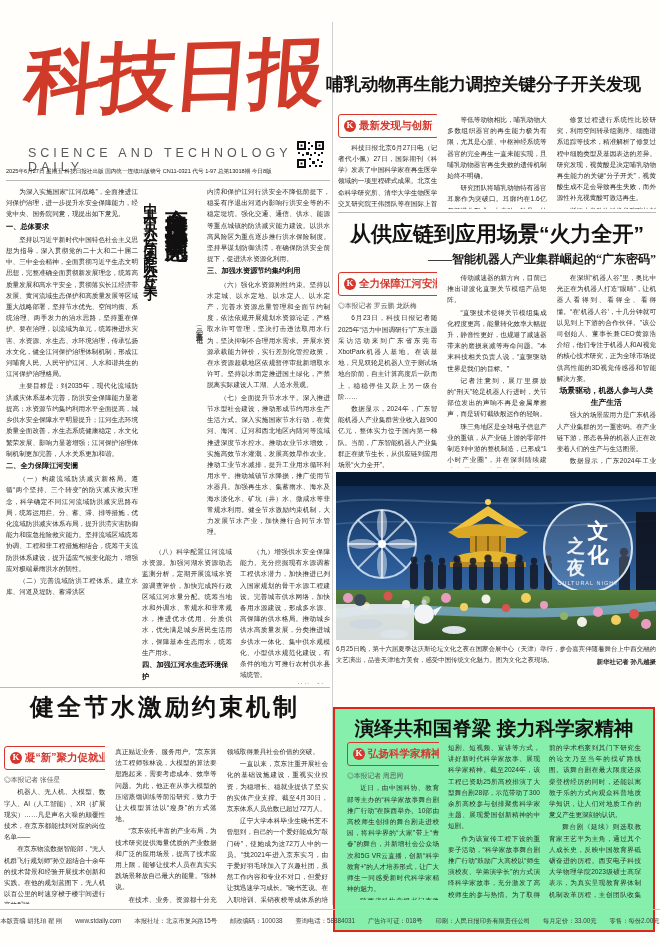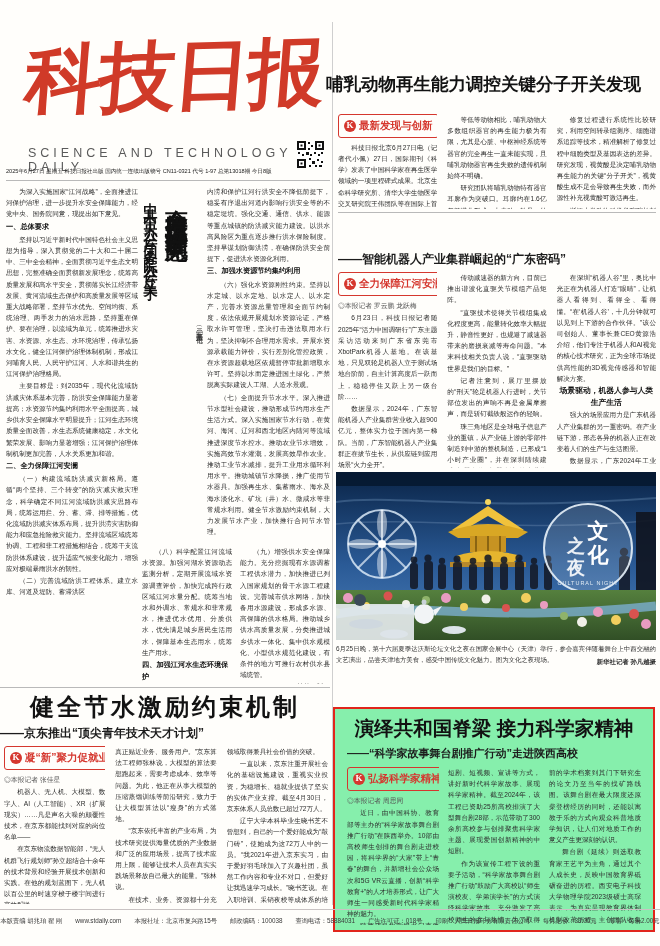--- a/index.html
+++ b/index.html
@@ -15,21 +15,21 @@
         white-space:nowrap;}
   .eng{font-size:12.5px;letter-spacing:4px;color:#5a5a5a;text-align:left;}
   .dateline{font-size:5.6px;color:#222;white-space:nowrap;overflow:hidden;}
 
   
   .t{font-size:6.6px;line-height:1.7;text-align:justify;color:#2b2b2b;}
   .t p{margin:0 0 1px;text-indent:2em;}
   .colset{display:flex;}
   .col{flex:1;overflow:hidden;}
   .hl{font-weight:bold;color:#121212;white-space:nowrap;}
-  .sub{font-family:Liberation Sans, sans-serif;font-weight:bold;text-align:left;color:#1c1c1c;}
+  .sub{font-family:Liberation Serif, serif;font-weight:bold;text-align:right;color:#1c1c1c;}
   .kickwrap{margin-bottom:4px;}
   .kicker{display:inline-flex;align-items:center;gap:3px;border:1px solid #d5372e;border-radius:3px;
           padding:2px 5px;color:#d5372e;font-weight:bold;font-size:10.5px;white-space:nowrap;}
   .klogo{width:12px;height:12px;border-radius:50%;background:#d5372e;color:#fff;font-size:9px;
          font-weight:bold;display:inline-flex;align-items:center;justify-content:center;
          font-family:"Liberation Serif",serif;flex:0 0 auto;}
   .byline{font-size:6.8px;color:#555;margin:3px 0 4px;text-indent:0 !important;}
   .sechead{font-weight:bold;text-align:left;font-size:7.2px;margin:3px 0;text-indent:0 !important;color:#111;}
   .subhead2{font-weight:bold;text-align:center;font-size:7.8px;line-height:1.5;margin:4px 0;
             text-indent:0 !important;color:#111;}
@@ -115,20 +115,21 @@
 
     </div>
     <div class="col t">
       <p>修复过程进行系统性比较研究，利用空间转录组测序、细胞谱系追踪等技术，精准解析了修复过程中细胞类型及基因表达的差异。研究发现，视黄酸是决定哺乳动物再生能力的关键“分子开关”，视黄酸生成不足会导致再生失败，而外源性补充视黄酸可激活再生。</p>
       <p>浙江大学动物科学学院院长彭金荣教授评价：“这项研究为探索哺乳动物心脏、中枢神经系统以及其他器官再生失败的分子机制提供了新思路，对理解物种产生及进化过程中再生能力的调控具有里程碑式意义。”</p>
     </div>
   </div>
 
   <div class="hrule" style="left:338px;top:212px;width:318px;"></div>
 
+  <div class="abs hl" style="left:338px;top:220px;width:318px;font-size:21px;text-align:center;">从供应链到应用场景“火力全开”</div>
   <div class="abs sub" style="left:338px;top:251px;width:318px;font-size:12px;">——智能机器人产业集群崛起的“广东密码”</div>
 
   <div class="abs colset" style="left:338px;top:272px;width:318px;height:196px;gap:10px;">
     <div class="col t">
       <div class="kickwrap">
         <span class="kicker">
           <span class="klogo">K</span>
           <span>全力保障江河安澜</span>
         </span>
       </div>
@@ -305,21 +306,20 @@
 
   </div>
 
   <div class="abs t" style="left:240px;top:546px;width:90px;height:138px;overflow:hidden;">
     <p>（九）增强供水安全保障能力。充分挖掘现有水源调蓄工程供水潜力，加快推进已列入国家规划的骨干水源工程建设。完善城市供水网络，加快备用水源建设，形成多水源、高保障的供水格局。推动城乡供水高质量发展，分类推进城乡供水一体化、集中供水规模化、小型供水规范化建设，有条件的地方可推行农村供水县域统管。</p>
     <p class="jump">（下转第二版）</p>
   </div>
 
   <div class="hrule" style="left:0px;top:687px;width:330px;"></div>
   <div class="abs hl" style="left:0px;top:691px;width:330px;font-size:24px;letter-spacing:3px;text-align:center;">健全节水激励约束机制</div>
-  <div class="abs sub" style="left:0px;top:725px;width:330px;font-size:12px;">——京东推出“顶尖青年技术天才计划”</div>
 
   <div class="abs colset" style="left:4px;top:746px;width:324px;height:158px;gap:10px;">
     <div class="col t">
       <div class="kickwrap">
         <span class="kicker">
           <span class="klogo">K</span>
           <span>凝“新”聚力促就业</span>
         </span>
       </div>
       <p class="byline">◎本报记者 张佳星</p>
@@ -336,21 +336,20 @@
     <div class="col t">
       <p style="text-indent:0;">领域取得兼具社会价值的突破。</p>
       <p>一直以来，京东注重开展社会化的基础设施建设，重视实业投资，为稳增长、稳就业提供了坚实的实体产业支撑。截至4月30日，京东体系人员总数已超过72万人。</p>
       <p>辽宁大学本科毕业生晓书芝不曾想到，自己的一个爱好能成为“敲门砖”，使她成为这72万人中的一员。“我2021年进入京东实习，由于爱好羽毛球加入了兴趣社团，虽然工作内容和专业不对口，但爱好让我迅速学习成长。”晓书芝说。在入职培训、采销夜校等成体系的培养下，入职三年间她成长为能够独当一面的采销经理，并连续两次晋升，离成为京东“最年轻行业专家”的目标越来越近。</p>
 
     </div>
   </div>
 
   <div class="abs redbox" style="left:333px;top:683px;width:322px;height:225px;">
     <div class="hl" style="font-size:19.5px;text-align:center;margin-top:2px;">演绎共和国脊梁 接力科学家精神</div>
-    <div class="sub" style="font-size:11px;margin:4px 0 6px;">——“科学家故事舞台剧推广行动”走进陕西高校</div>
     <div class="colset" style="gap:9px;height:158px;">
       <div class="col t">
         <div class="kickwrap">
           <span class="kicker">
             <span class="klogo">K</span>
             <span>弘扬科学家精神</span>
           </span>
         </div>
         <p class="byline">◎本报记者 周思同</p>
         <p>近日，由中国科协、教育部等主办的“科学家故事舞台剧推广行动”在陕西举办。10部由高校师生创排的舞台剧走进校园，将科学界的“大家”带上“青春”的舞台，并新增社会公众场次和5G VR云直播，创新“科学教育+”的人才培养形式，让广大师生一同感受新时代科学家精神的魅力。</p>

